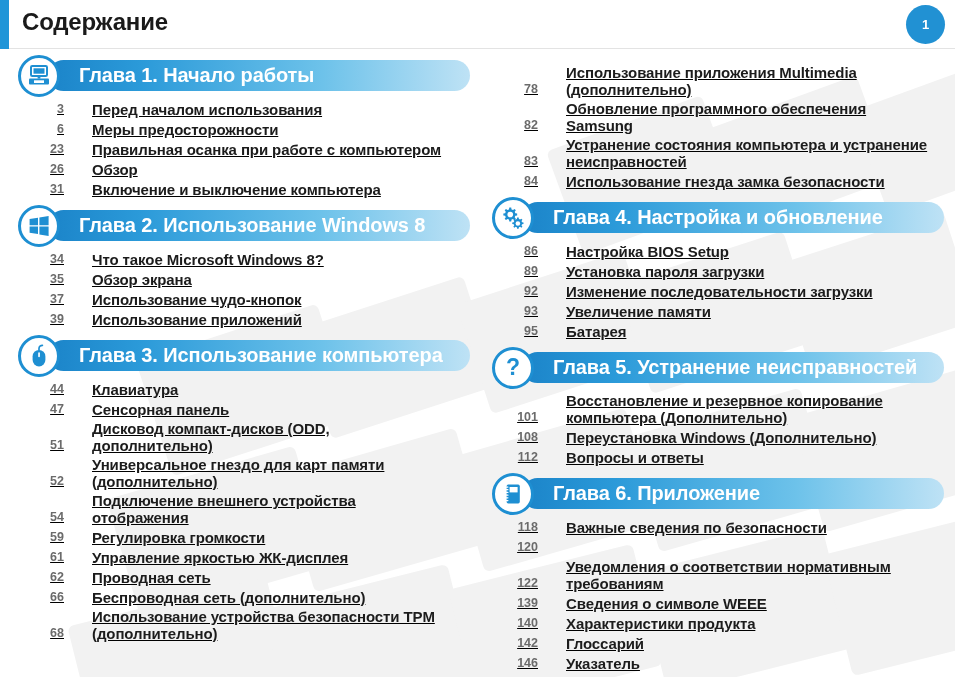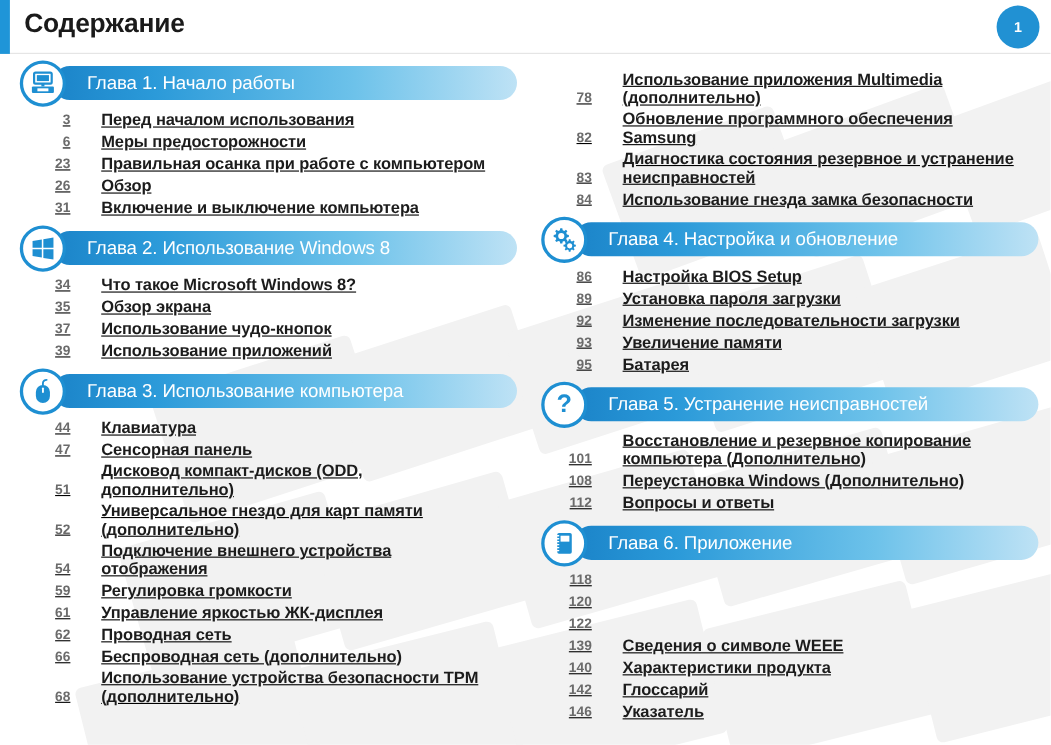--- a/index.html
+++ b/index.html
@@ -100,22 +100,22 @@
     margin-left: 30px;
     height: 31px;
     border-radius: 16px;
     background: linear-gradient(to right, #1b84c9 0%, #2b9ad9 22%, #6dc2ea 65%, #bee2f5 100%);
     display: flex;
     align-items: center;
   }
   .chapter-label {
     margin-left: 31px;
     color: #ffffff;
-    font-size: 17px;
-    font-weight: normal;
+    font-size: 20px;
+    font-weight: bold;
     letter-spacing: -0.1px;
     white-space: nowrap;
   }
   .chapter-icon {
     position: absolute;
     left: 0;
     top: -5px;
     width: 42px;
     height: 42px;
     border-radius: 50%;
@@ -319,21 +319,21 @@
         <div class="entry">
           <span class="entry-page">78</span>
           <span class="entry-title">Использование приложения Multimedia (дополнительно)</span>
         </div>
         <div class="entry">
           <span class="entry-page">82</span>
           <span class="entry-title">Обновление программного обеспечения Samsung</span>
         </div>
         <div class="entry">
           <span class="entry-page">83</span>
-          <span class="entry-title">Диагностика состояния резервное и устранение неисправностей</span>
+          <span class="entry-title">Устранение состояния компьютера и устранение неисправностей</span>
         </div>
         <div class="entry">
           <span class="entry-page">84</span>
           <span class="entry-title">Использование гнезда замка безопасности</span>
         </div>
       </div>
       <div class="chapter">
         <div class="chapter-bar">
           <span class="chapter-label">Глава 4. Настройка и обновление</span>
         </div>
@@ -411,26 +411,28 @@
         <rect x="4.4" y="13.5" width="3.1" height="1.25" rx="0.6"></rect>
         <rect x="4.4" y="16.2" width="3.1" height="1.25" rx="0.6"></rect>
         <rect x="4.4" y="18.9" width="3.1" height="1.25" rx="0.6"></rect>
       </g>
     </svg>
         </div>
       </div>
       <div class="entries entries-right">
         <div class="entry">
           <span class="entry-page">118</span>
+          <span class="entry-title">Важные сведения по безопасности</span>
         </div>
         <div class="entry">
           <span class="entry-page">120</span>
         </div>
         <div class="entry">
           <span class="entry-page">122</span>
+          <span class="entry-title">Уведомления о соответствии нормативным требованиям</span>
         </div>
         <div class="entry">
           <span class="entry-page">139</span>
           <span class="entry-title">Сведения о символе WEEE</span>
         </div>
         <div class="entry">
           <span class="entry-page">140</span>
           <span class="entry-title">Характеристики продукта</span>
         </div>
         <div class="entry">

